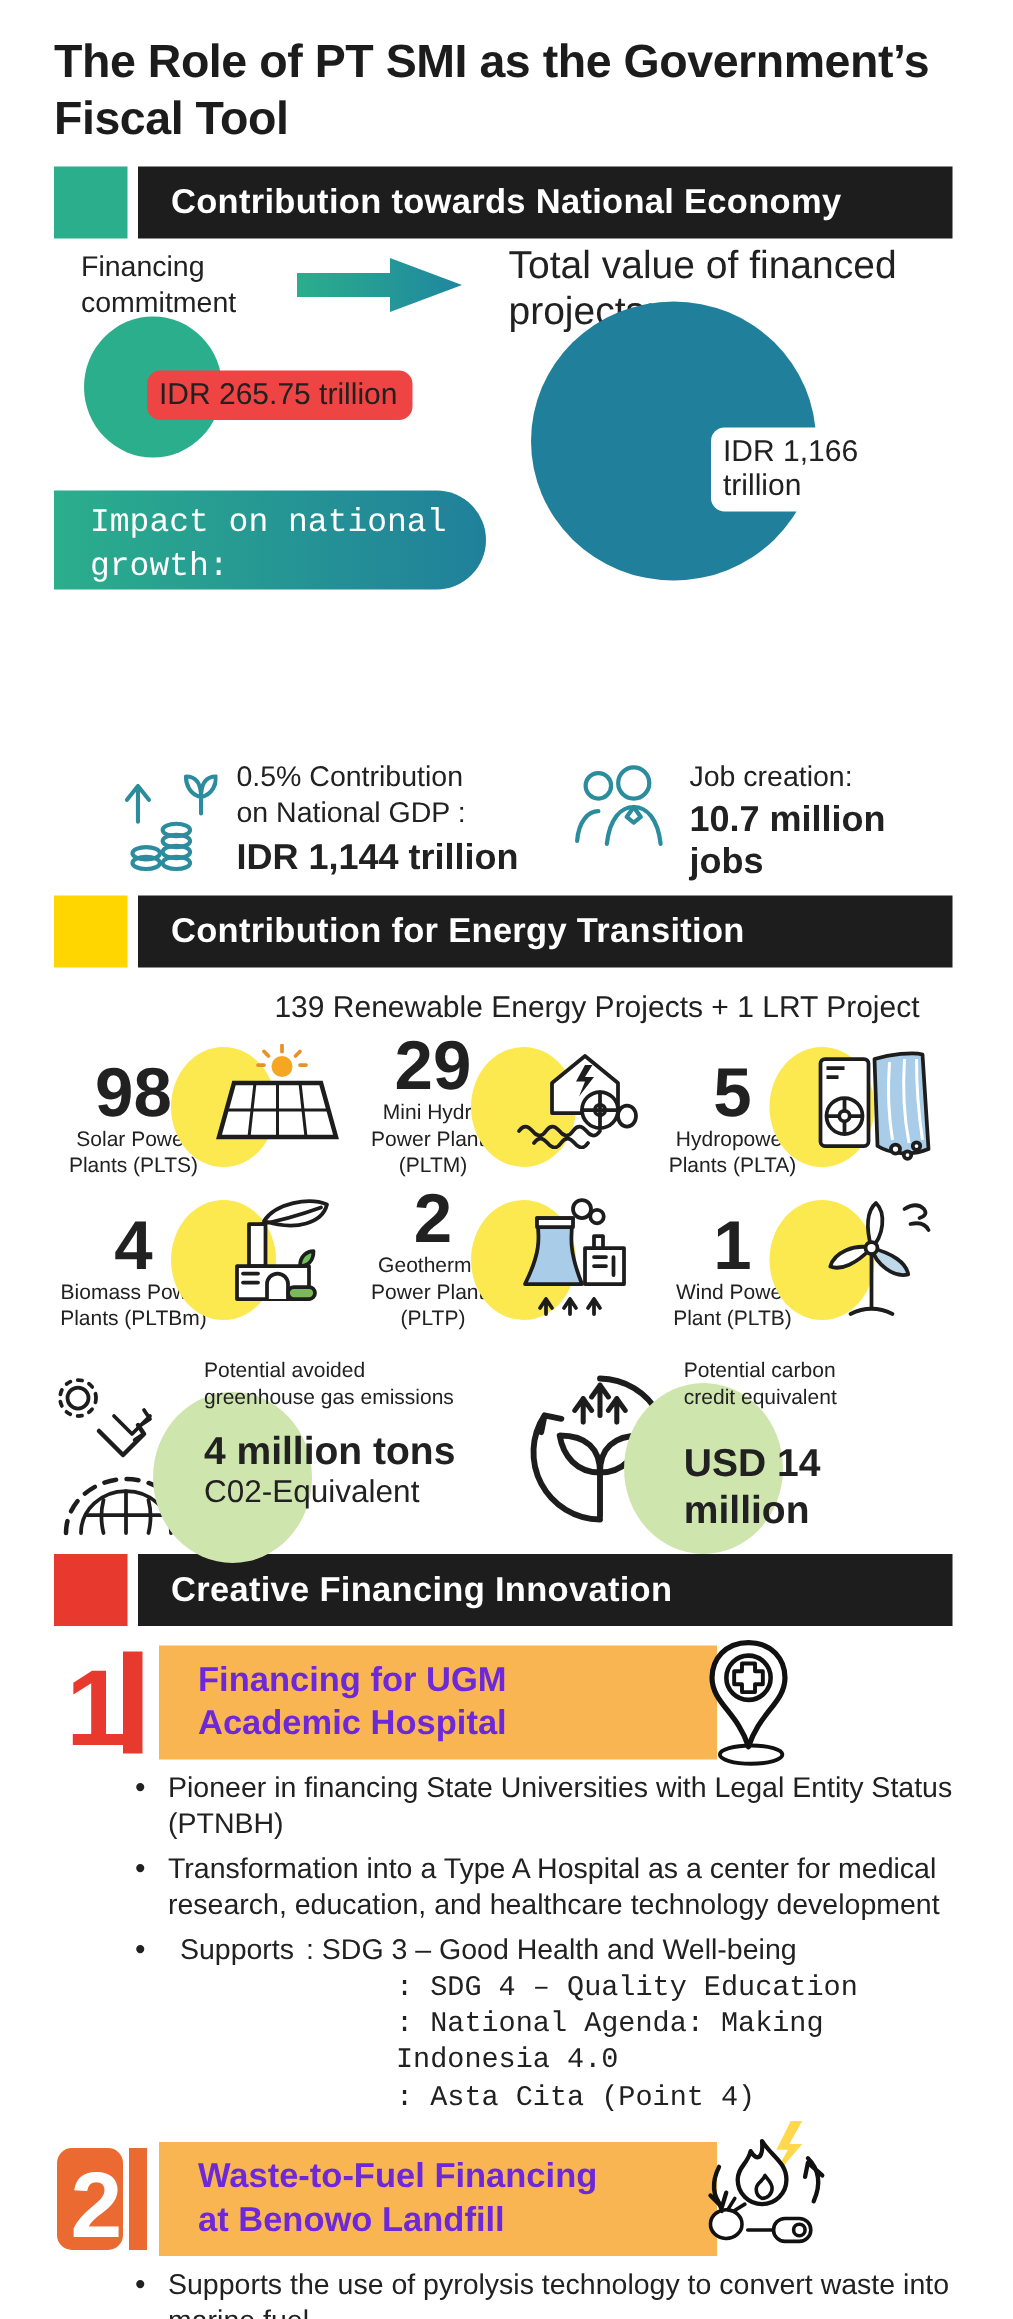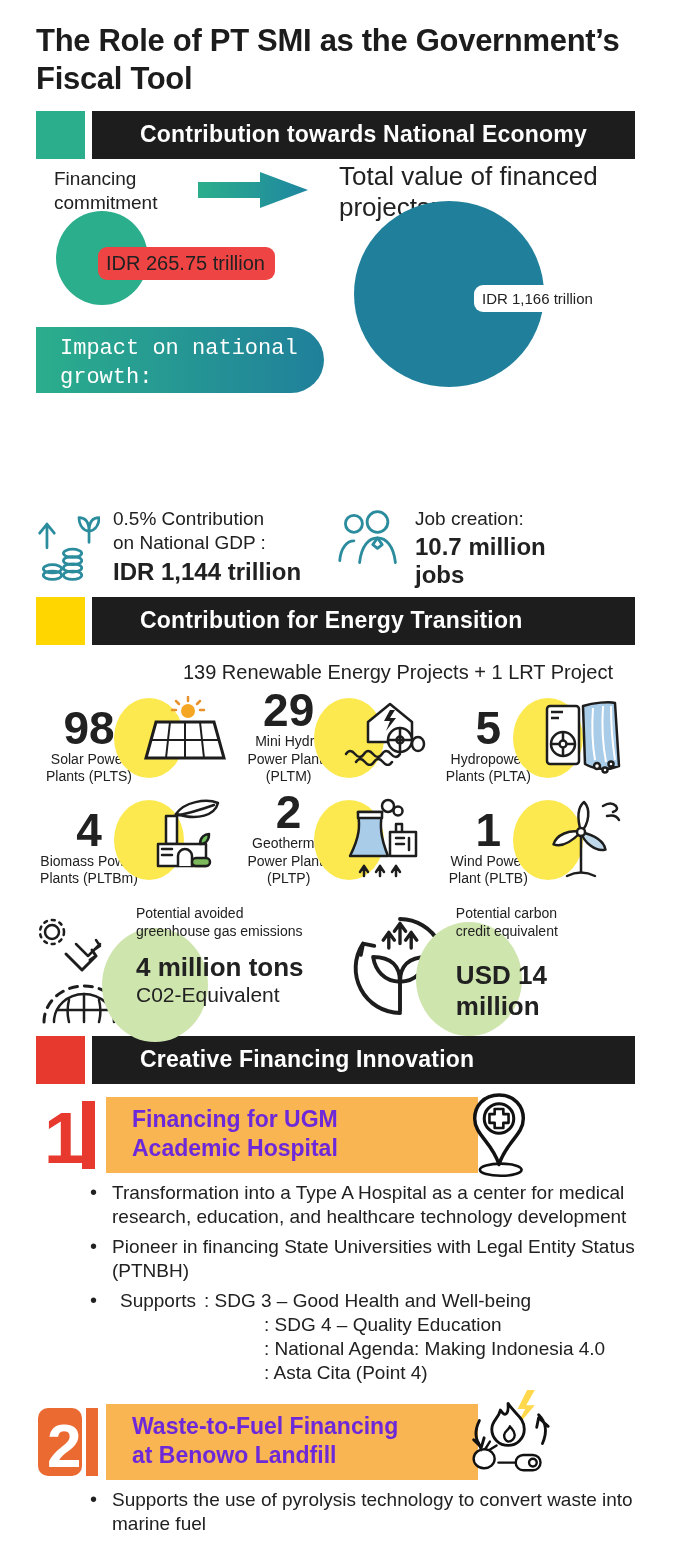--- a/index.html
+++ b/index.html
@@ -14,37 +14,37 @@
     width:675px;height:1546px;overflow:hidden;position:relative;
     font-family:"Liberation Sans",sans-serif;color:var(--text);
     padding:22px 40px 0 36px;background:#fff;
   }
   .preline{white-space:pre-line;}
   h1{font-size:31px;font-weight:800;line-height:1.22;margin:0 0 13px;letter-spacing:-0.3px;color:#1c1c1c;}
   
   .section-header{display:flex;gap:7px;height:48px;margin-bottom:0;}
   .sh-sq{width:49px;height:48px;}
   .sq-green{background:var(--green);} .sq-yellow{background:var(--yellow);} .sq-red{background:var(--red);}
-  .sh-bar{flex:1;background:var(--barBlack);color:#fff;font-size:23px;font-weight:700;display:flex;align-items:center;padding-left:48px;letter-spacing:0.2px;}
+  .sh-bar{flex:1;background:var(--barBlack);color:#fff;font-size:23px;font-weight:700;display:flex;align-items:center;padding-left:22px;letter-spacing:0.2px;}
   
   .economy{position:relative;height:342px;}
   .fin-label{position:absolute;left:18px;top:8px;font-size:19px;line-height:1.3;}
   .arrow-wrap{position:absolute;left:160px;top:10px;}
   .total-label{position:absolute;left:303px;top:2px;font-size:26px;}
   .green-circle{position:absolute;left:20px;top:52px;width:92px;height:94px;border-radius:50%;background:var(--green);}
   .commit-value{position:absolute;left:62px;top:88px;background:#ef4444;border-radius:9px;padding:5px 10px 5px 8px;font-size:20px;}
   .teal-circle{position:absolute;left:318px;top:42px;width:190px;height:186px;border-radius:50%;background:var(--teal);}
-  .total-value{position:absolute;left:438px;top:126px;background:#fff;border-radius:9px;padding:5px 8px;font-size:15px;}
+  .total-value{position:absolute;left:438px;top:126px;background:#fff;border-radius:9px;padding:5px 8px;font-size:20px;}
   .impact-pill{
     position:absolute;left:0;top:168px;width:288px;height:66px;
     border-radius:0 33px 33px 0;background:linear-gradient(90deg,var(--green),var(--teal));
     color:#fff;font-size:22px;line-height:1.35;padding:7px 0 0 24px;
   }
   .impact-pill .preline{margin:0;font-family:Liberation Mono, monospace;}
-  .stats{display:flex;margin-top:6px;}
+  .stats{display:flex;margin-top:6px;justify-content:center;}
   .stat{display:flex;gap:13px;}
   .stat1{width:300px;}
   .stat-small{font-size:19px;line-height:1.3;}
   .stat-big{font-size:24px;font-weight:700;line-height:1.15;margin-top:2px;}
   
   .subtitle{text-align:right;font-size:20px;font-weight:500;margin:16px 22px 8px 0;}
   .egrid{display:grid;grid-template-columns:1fr 1fr 1fr;row-gap:8px;}
   .ecell{display:flex;align-items:flex-end;height:94px;}
   .etext{width:106px;text-align:center;flex:none;}
   .ecount{font-size:46px;font-weight:700;line-height:0.95;}
@@ -65,21 +65,21 @@
   
   .inv-item{display:flex;margin:13px 0 8px;position:relative;height:76px;}
   .num-wrap{width:64px;flex:none;}
   .banner{margin-left:6px;width:372px;background:var(--amber);padding:8px 0 8px 26px;}
   .banner-title{font-size:23px;font-weight:700;line-height:1.28;color:#6d28d9;}
   .inv-icon{position:absolute;left:430px;top:-8px;z-index:2;}
   ul.blist{list-style:none;margin:4px 0 0;padding:0 0 0 52px;font-size:19px;line-height:1.27;}
   ul.blist li{position:relative;padding-left:24px;margin-bottom:6px;}
   ul.blist li::before{content:"\2022";position:absolute;left:2px;top:-1px;font-size:20px;}
   .sup-label{display:inline-block;min-width:92px;text-align:center;}
-  .sup-rest div{margin-left:152px;}
+  .sup-rest div{margin-left:152px;font-family:Liberation Mono, monospace;}
 </style>
 </head>
 <body>
 
 <div class="page">
 
   <h1 class="preline">The Role of PT SMI as the Government’s
 Fiscal Tool</h1>
 
   <div class="section-header">
@@ -360,22 +360,22 @@
       <svg width="66" height="92" viewBox="0 0 76 100" fill="#fff" stroke="#111" stroke-width="4" stroke-linejoin="round">
         <ellipse cx="40" cy="90" rx="24" ry="7" fill="none" stroke-width="3"></ellipse>
         <path d="M38,4 C20,4 10,17 10,31 C10,50 30,58 38,84 C46,58 66,50 66,31 C66,17 56,4 38,4 Z"></path>
         <circle cx="38" cy="31" r="17" stroke-width="3.5"></circle>
         <path d="M33,20 h10 v6 h6 v10 h-6 v6 h-10 v-6 h-6 v-10 h6 Z" stroke-width="3"></path>
       </svg>
     </div>
   </div>
 
   <ul class="blist">
+    <li>Pioneer in financing State Universities with Legal Entity Status (PTNBH)</li>
     <li>Transformation into a Type A Hospital as a center for medical research, education, and healthcare technology development</li>
-    <li>Pioneer in financing State Universities with Legal Entity Status (PTNBH)</li>
     <li>
       <div><span class="sup-label">Supports</span><span>: SDG 3 – Good Health and Well-being</span></div>
       <div class="sup-rest">
         <div>: SDG 4 – Quality Education</div>
         <div>: National Agenda: Making Indonesia 4.0</div>
         <div>: Asta Cita (Point 4)</div>
       </div>
     </li>
   </ul>
 

